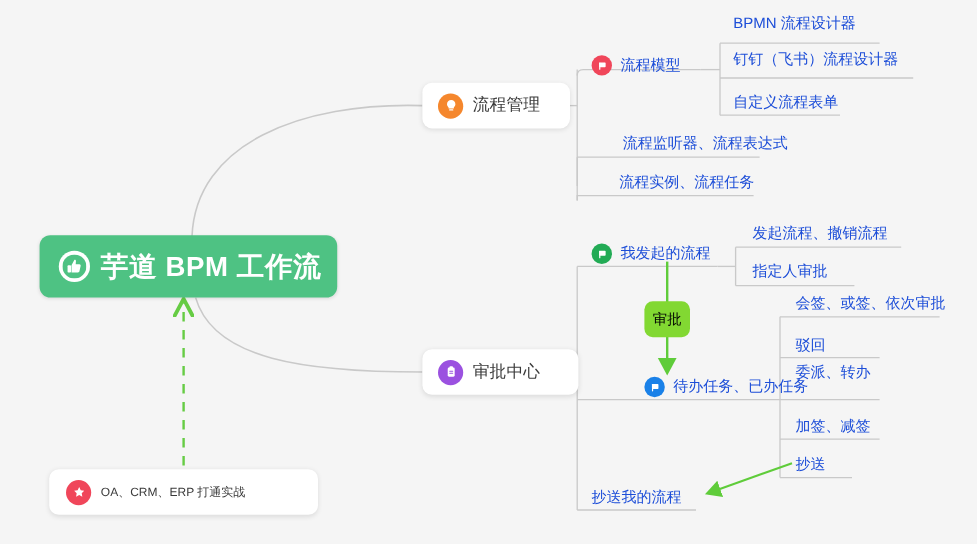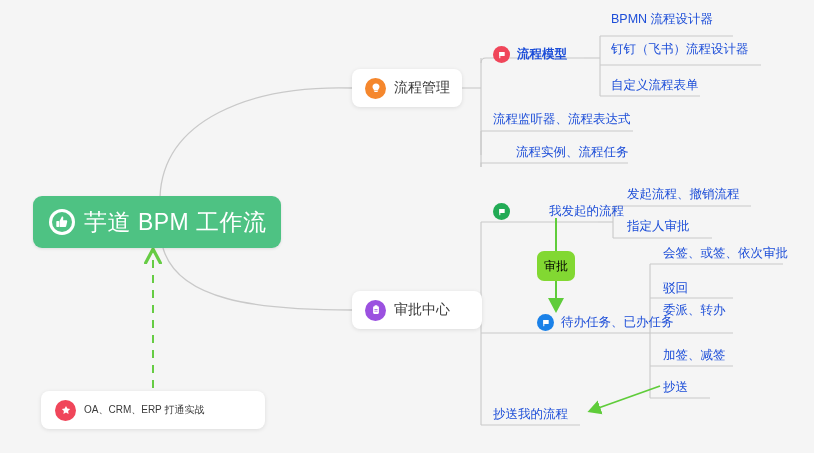--- a/index.html
+++ b/index.html
@@ -40,41 +40,42 @@
     align-items: center;
     padding-left: 16px;
     box-sizing: border-box;
   }
   .root-label {
     color: #ffffff;
     font-size: 23px;
     letter-spacing: 0.5px;
     margin-left: 9px;
     white-space: nowrap;
+    font-weight: bold;
   }
 
   
   .branch-node {
     position: absolute;
     background: #ffffff;
     border-radius: 8px;
     box-shadow: 0 1px 4px rgba(0,0,0,0.10);
     height: 38px;
     display: flex;
     align-items: center;
     padding: 0 15px 0 13px;
     box-sizing: border-box;
     white-space: nowrap;
   }
   .branch-label {
     font-size: 14px;
     color: #3a3a3a;
     margin-left: 8px;
   }
-  #node-proc-mgmt { left: 352px; top: 69px; width: 110px; }
+  #node-proc-mgmt { left: 352px; top: 69px; width: 123px; }
   #node-approve-center { left: 352px; top: 291px; width: 130px; }
 
   
   .float-card {
     position: absolute;
     left: 41px;
     top: 391px;
     width: 224px;
     height: 38px;
     background: #ffffff;
@@ -237,48 +238,48 @@
       <svg width="12" height="12" viewBox="0 0 12 12">
         <rect x="3.1" y="2.3" width="5.8" height="7.6" rx="1.1" fill="#ffffff"></rect>
         <rect x="4.5" y="1.3" width="3" height="1.9" rx="0.8" fill="#ffffff"></rect>
         <rect x="4.3" y="5.0" width="3.4" height="0.8" rx="0.4" fill="#9b51e0"></rect>
         <rect x="4.3" y="6.7" width="3.4" height="0.8" rx="0.4" fill="#9b51e0"></rect>
       </svg>
     </span>
     <span class="branch-label">审批中心</span>
   </div>
 
-  <div class="leaf leaf-icon-row" style="left:493px; top:46px;font-weight:bold;">
+  <div class="leaf leaf-icon-row" style="left:493px; top:46px;">
     <span class="ico" style="background:#f0465a;">
       <svg width="10" height="10" viewBox="0 0 10 10">
         <rect x="2.3" y="2.0" width="5.4" height="4.1" rx="0.6" fill="#ffffff"></rect>
         <rect x="2.3" y="2.0" width="1.0" height="6.2" rx="0.5" fill="#ffffff"></rect>
       </svg>
     </span>
     <span class="leaf-text">流程模型</span>
   </div>
 
   <div class="leaf" style="left:611px; top:13px;">
     <span>BPMN 流程设计器</span>
   </div>
   <div class="leaf" style="left:611px; top:43px;">
     <span>钉钉（飞书）流程设计器</span>
   </div>
   <div class="leaf" style="left:611px; top:79px;">
     <span>自定义流程表单</span>
   </div>
 
-  <div class="leaf" style="left:493px; top:113px;">
+  <div class="leaf" style="left:519px; top:113px;">
     <span>流程监听器、流程表达式</span>
   </div>
   <div class="leaf" style="left:493px; top:146px;margin-left:23px;">
     <span>流程实例、流程任务</span>
   </div>
 
-  <div class="leaf leaf-icon-row" style="left:493px; top:203px;gap:32px;">
+  <div class="leaf leaf-icon-row" style="left:493px; top:203px;">
     <span class="ico" style="background:#22ab55;">
       <svg width="10" height="10" viewBox="0 0 10 10">
         <rect x="2.3" y="2.0" width="5.4" height="4.1" rx="0.6" fill="#ffffff"></rect>
         <rect x="2.3" y="2.0" width="1.0" height="6.2" rx="0.5" fill="#ffffff"></rect>
       </svg>
     </span>
     <span class="leaf-text">我发起的流程</span>
   </div>
 
   <div class="leaf" style="left:627px; top:188px;">

